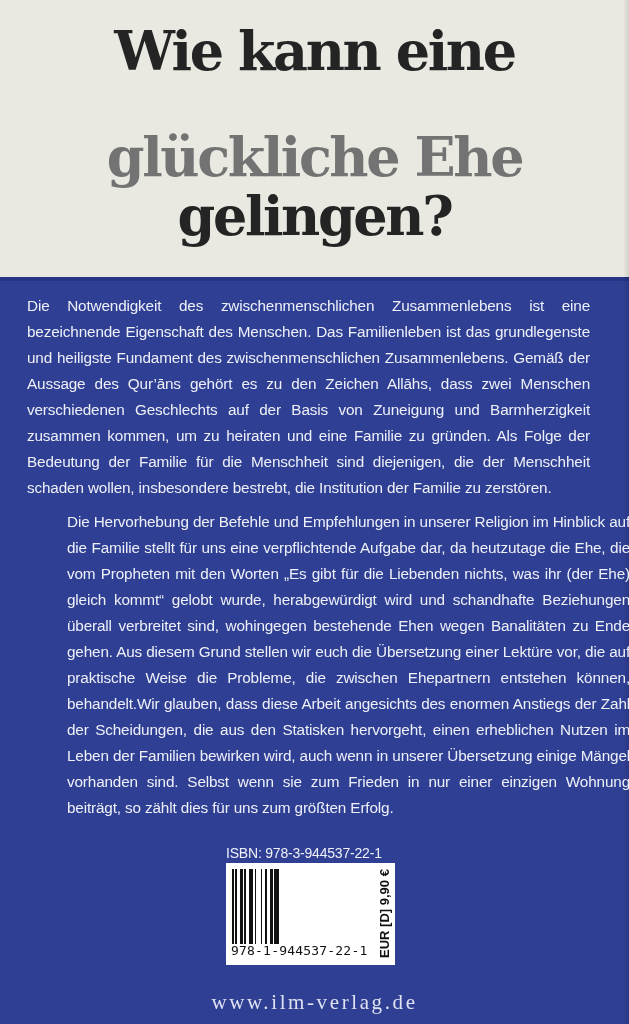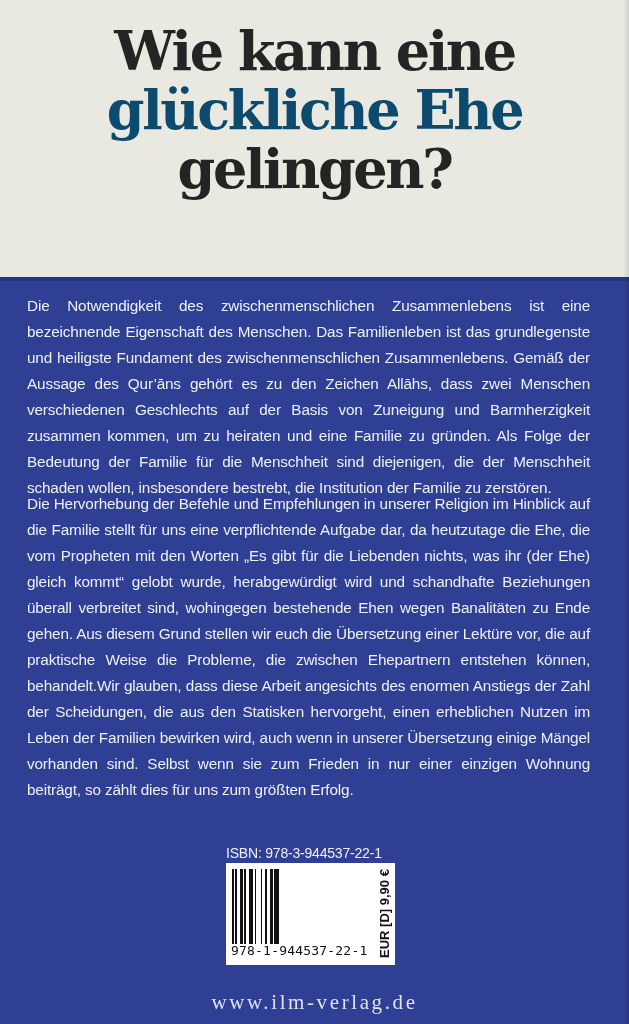--- a/index.html
+++ b/index.html
@@ -18,21 +18,21 @@
   }
   .title {
     position: absolute; left: 0; top: 22px; width: 629px;
     text-align: center;
     font-family: "DejaVu Serif", "Liberation Serif", serif;
     font-size: 54px; line-height: 59px;
     letter-spacing: -2.4px;
     color: #242424;
   }
   .title .line { display: block; }
-  .title .accent { color: #0c4a6e; }
+  .title .accent { color: #737373; margin-top: 47px; }
   .blue {
     position: absolute; left: 0; top: 277px; width: 629px; height: 747px;
     background: #2f3f93;
   }
   .blue::before {
     content: ""; position: absolute; left: 0; top: 0; width: 629px; height: 4px;
     background: #263585;
   }
   .blue::after {
     content: ""; position: absolute; right: 0; top: 0; width: 6px; height: 100%;
@@ -41,21 +41,21 @@
   .para {
     position: absolute; left: 27px; width: 563px;
     font-family: "Liberation Sans", sans-serif;
     font-size: 15.3px; line-height: 26px;
     color: #eef0f8;
     text-align: justify;
     letter-spacing: -0.15px;
     margin: 0;
   }
   .p1 { top: 293px; }
-  .p2 { top: 491px; }
+  .p2 { top: 509px; margin-left: 40px; }
   .isbn-label {
     position: absolute; left: 226px; top: 845px; width: 170px;
     font-family: "Liberation Sans", sans-serif;
     font-size: 14px; color: #eef0f8; letter-spacing: -0.2px;
     text-align: left;
   }
   .barcode-box {
     position: absolute; left: 226px; top: 863px; width: 169px; height: 102px;
     background: #ffffff;
   }

